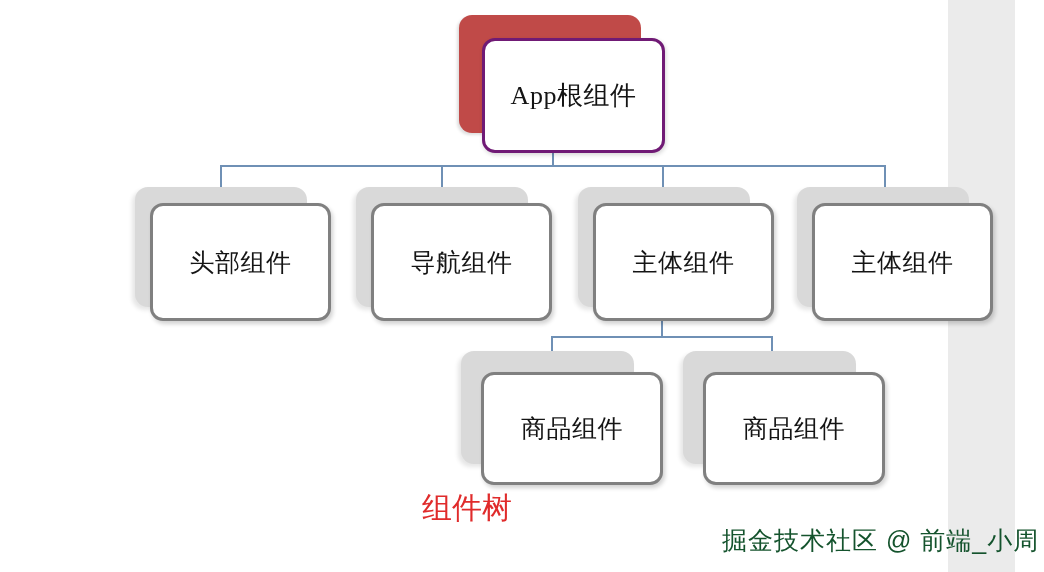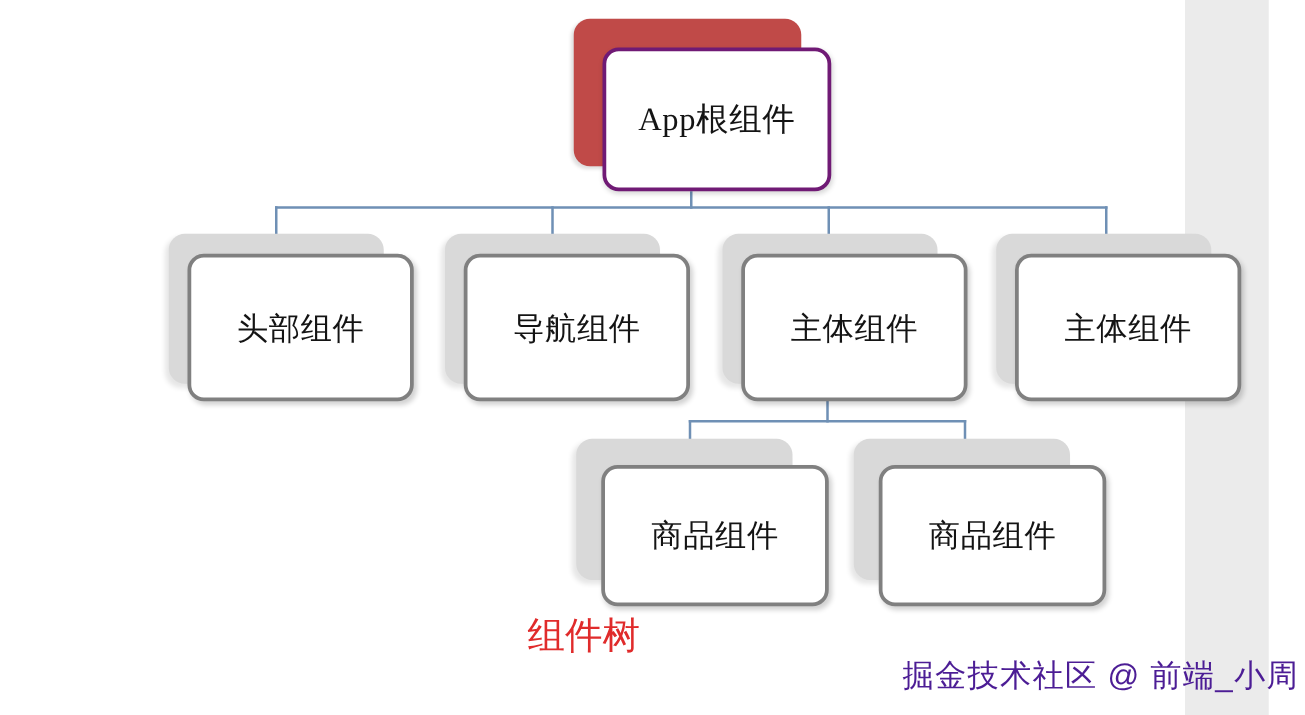--- a/index.html
+++ b/index.html
@@ -123,21 +123,21 @@
     color: #e02b2b;
     font-size: 30px;
     font-weight: 400;
     white-space: nowrap;
     margin-left: 20px;
   }
 
   
   .watermark {
     position: absolute;
-    color: #4c1d95;
+    color: #14532d;
     font-size: 25px;
     letter-spacing: 1px;
     white-space: nowrap;
   }
 </style>
 </head>
 <body>
 
 <div id="stage">
 

